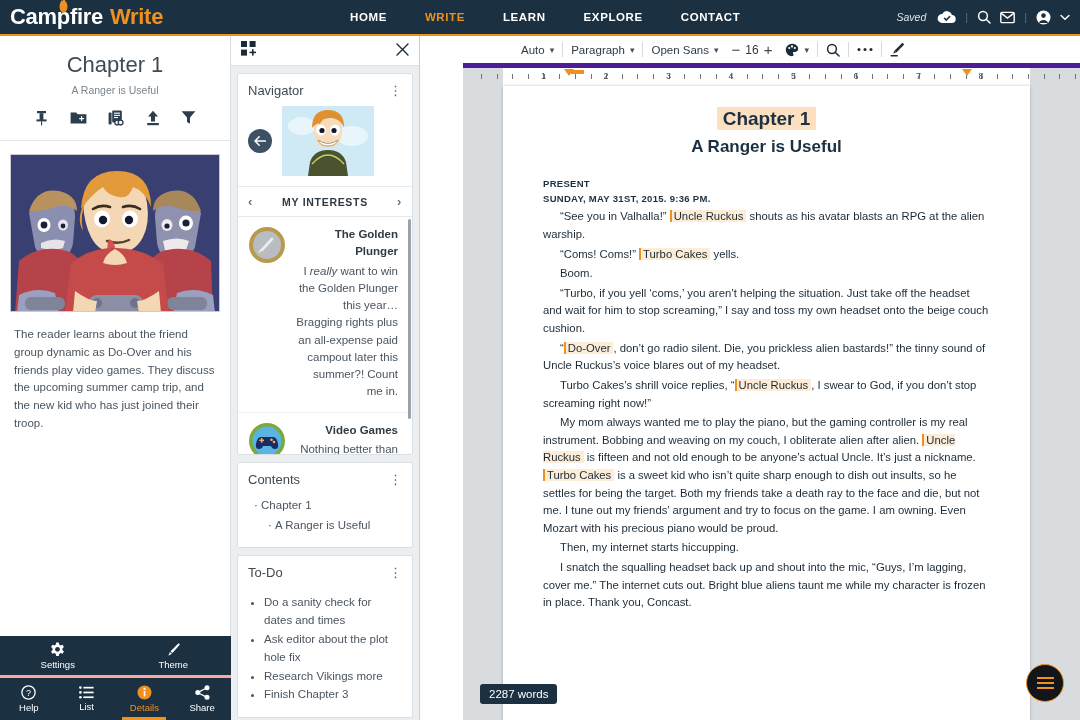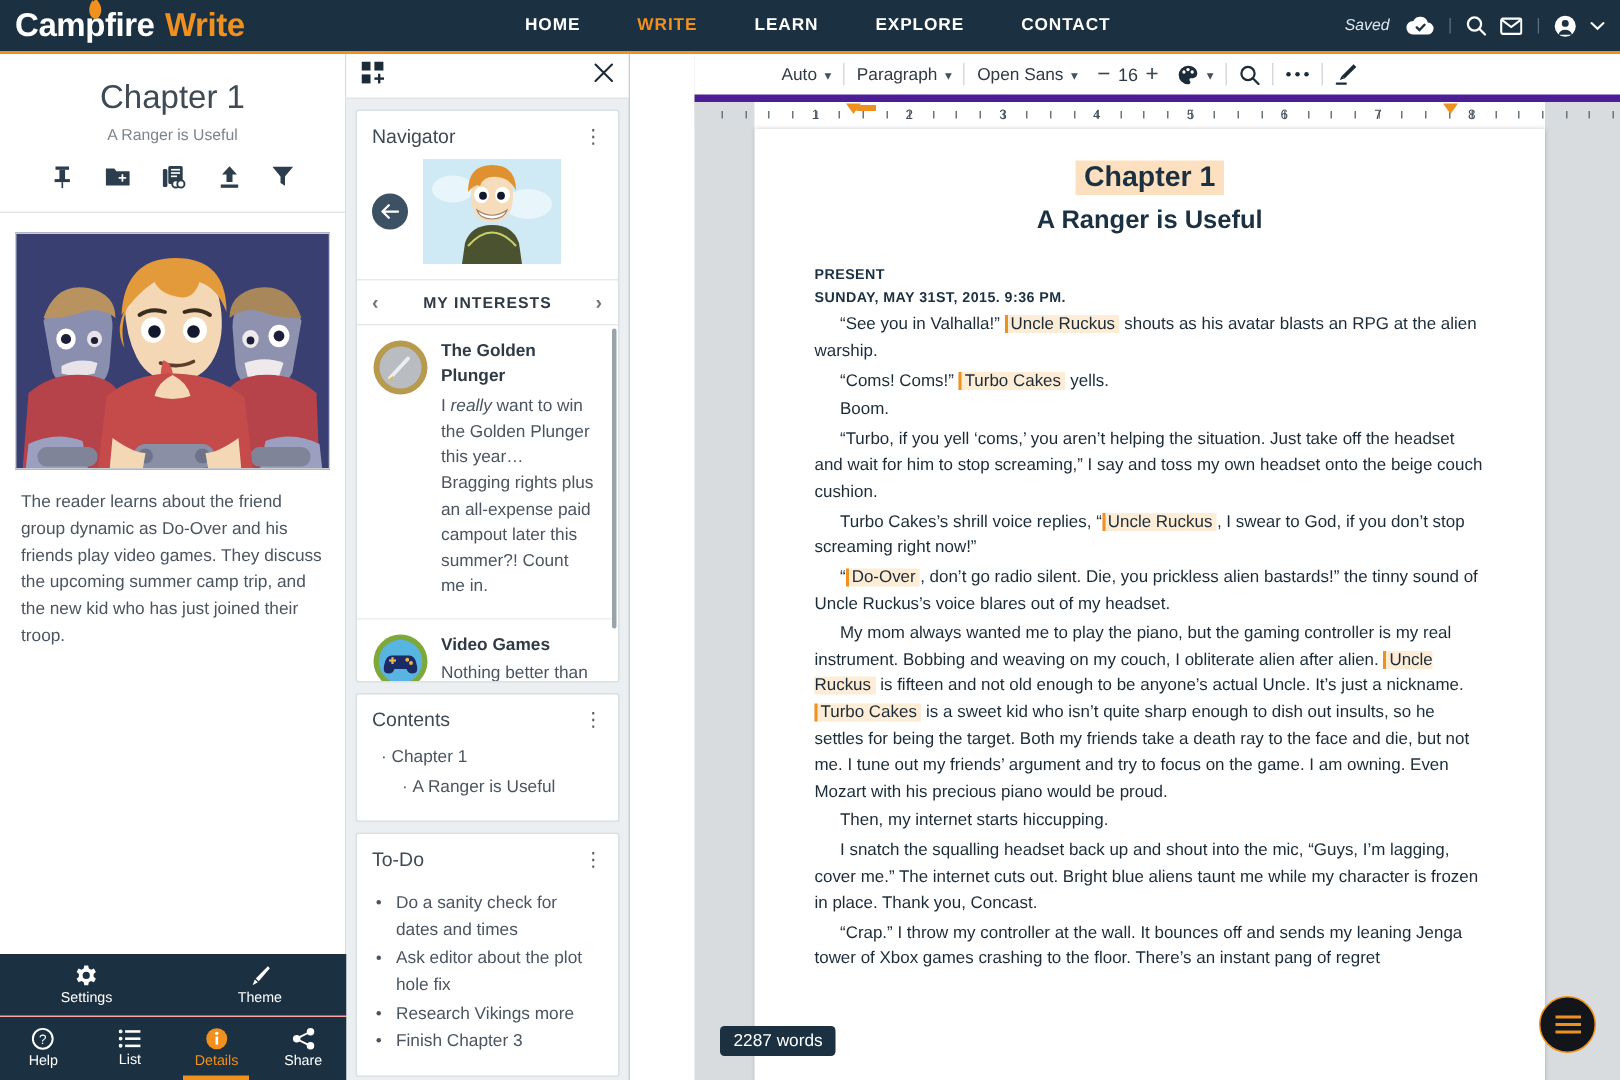--- a/index.html
+++ b/index.html
@@ -56,21 +56,21 @@
   .sb-img {
     margin: 13px 10px 0; height: 158px; border: 1px solid #c8ccd0;
     position: relative; overflow: hidden; background: #3a3f72;
   }
   .sb-desc {
     padding: 14px 14px 0; font-size: 11.5px; line-height: 1.55; color: #4a5560;
   }
   .sb-bottom { position: absolute; bottom: 0; left: 0; width: 231px; }
   .sb-row1 {
     background: #1b3041; height: 42px; display: flex;
-    border-bottom: 1px solid #fca5a5;
+    border-bottom: 3px solid #fca5a5;
   }
   .sb-row2 { background: #1b3041; height: 42px; display: flex; }
   .sb-btn {
     flex: 1; display: flex; flex-direction: column; align-items: center;
     justify-content: center; gap: 2px; color: #ffffff; font-size: 9.5px; cursor: pointer;
     position: relative;
   }
   .sb-btn.active { color: #f0901e; }
   .sb-btn.active::after {
     content: ''; position: absolute; bottom: 0; left: 12%; width: 76%; height: 3px;
@@ -116,21 +116,21 @@
   .arrowbtn { color: #6b7680; cursor: pointer; font-size: 13px; }
   .interest-scroll {
     border-top: 1px solid #e6eaed; max-height: 238px; overflow: hidden;
     position: relative; padding-right: 4px;
   }
   .scrollthumb {
     position: absolute; right: 1px; top: 2px; width: 3px; height: 200px;
     background: #9aa3ab; border-radius: 2px;
   }
   .interest {
-    display: flex; gap: 8px; padding: 9px 10px 11px 10px;
+    display: flex; gap: 8px; padding: 9px 10px 11px 10px; text-align: right;
   }
   .interest + .interest { border-top: 1px solid #eceff1; }
   .int-badge { width: 38px; height: 38px; flex: none; border-radius: 50%; }
   .int-body { font-size: 11.5px; line-height: 1.5; color: #4a5560; }
   .int-name { font-weight: bold; color: #2f3a44; display: block; margin-bottom: 2px; }
   .contents-list { padding: 2px 10px 12px 16px; font-size: 11.5px; color: #4a5560; }
   .contents-list li { list-style: none; line-height: 1.75; }
   .contents-list li::before { content: '\00B7\00a0'; color: #4a5560; }
   .contents-list .sub { margin-left: 14px; }
   .todo-list { padding: 8px 10px 12px 26px; font-size: 11.5px; color: #4a5560; }
@@ -658,26 +658,25 @@
   <div class="page">
     <div class="doc-h1"><span>Chapter 1</span></div>
     <div class="doc-h2">A Ranger is Useful</div>
     <div class="doc-label">PRESENT</div>
     <div class="doc-label">SUNDAY, MAY 31ST, 2015. 9:36 PM.</div>
     <div id="doc-body">
         <p class="doc-p"><span>“See you in Valhalla!” </span><span class="tag">Uncle Ruckus</span><span> shouts as his avatar blasts an RPG at the alien warship.</span></p>
         <p class="doc-p"><span>“Coms! Coms!” </span><span class="tag">Turbo Cakes</span><span> yells.</span></p>
         <p class="doc-p"><span class="ital">Boom.</span></p>
         <p class="doc-p"><span>“Turbo, if you yell ‘coms,’ you aren’t helping the situation. Just take off the headset and wait for him to stop screaming,” I say and toss my own headset onto the beige couch cushion.</span></p>
+        <p class="doc-p"><span>“</span><span class="tag ital">Do-Over</span><span class="ital">, don’t go radio silent. Die, you prickless alien bastards!</span><span>” the tinny sound of Uncle Ruckus’s voice blares out of my headset.</span></p>
         <p class="doc-p"><span>Turbo Cakes’s shrill voice replies, “</span><span class="tag ital">Uncle Ruckus</span><span class="ital">, I swear to God, if you don’t stop screaming right now!”</span></p>
-        <p class="doc-p"><span>“</span><span class="tag ital">Do-Over</span><span class="ital">, don’t go radio silent. Die, you prickless alien bastards!</span><span>” the tinny sound of Uncle Ruckus’s voice blares out of my headset.</span></p>
         <p class="doc-p"><span>My mom always wanted me to play the piano, but the gaming controller is my real instrument. Bobbing and weaving on my couch, I obliterate alien after alien. </span><span class="tag">Uncle Ruckus</span><span> is fifteen and not old enough to be anyone’s actual Uncle. It’s just a nickname. </span><span class="tag">Turbo Cakes</span><span> is a sweet kid who isn’t quite sharp enough to dish out insults, so he settles for being the target. Both my friends take a death ray to the face and die, but not me. I tune out my friends’ argument and try to focus on the game. I am owning. Even Mozart with his precious piano would be proud.</span></p>
         <p class="doc-p"><span>Then, my internet starts hiccupping.</span></p>
         <p class="doc-p"><span>I snatch the squalling headset back up and shout into the mic, “Guys, I’m lagging, cover me.” The internet cuts out. Bright blue aliens taunt me while my character is frozen in place. Thank you, Concast.</span></p>
-        <p class="doc-p"><span>“Crap.” I throw my controller at the wall. It bounces off and sends my leaning Jenga tower of Xbox games crashing to the floor. There’s an instant pang of regret</span></p>
       </div>
   </div>
 
   <div class="wordcount">2287 words</div>
 
   <div class="fab">
     <i></i>
     <i></i>
     <i></i>
   </div>

